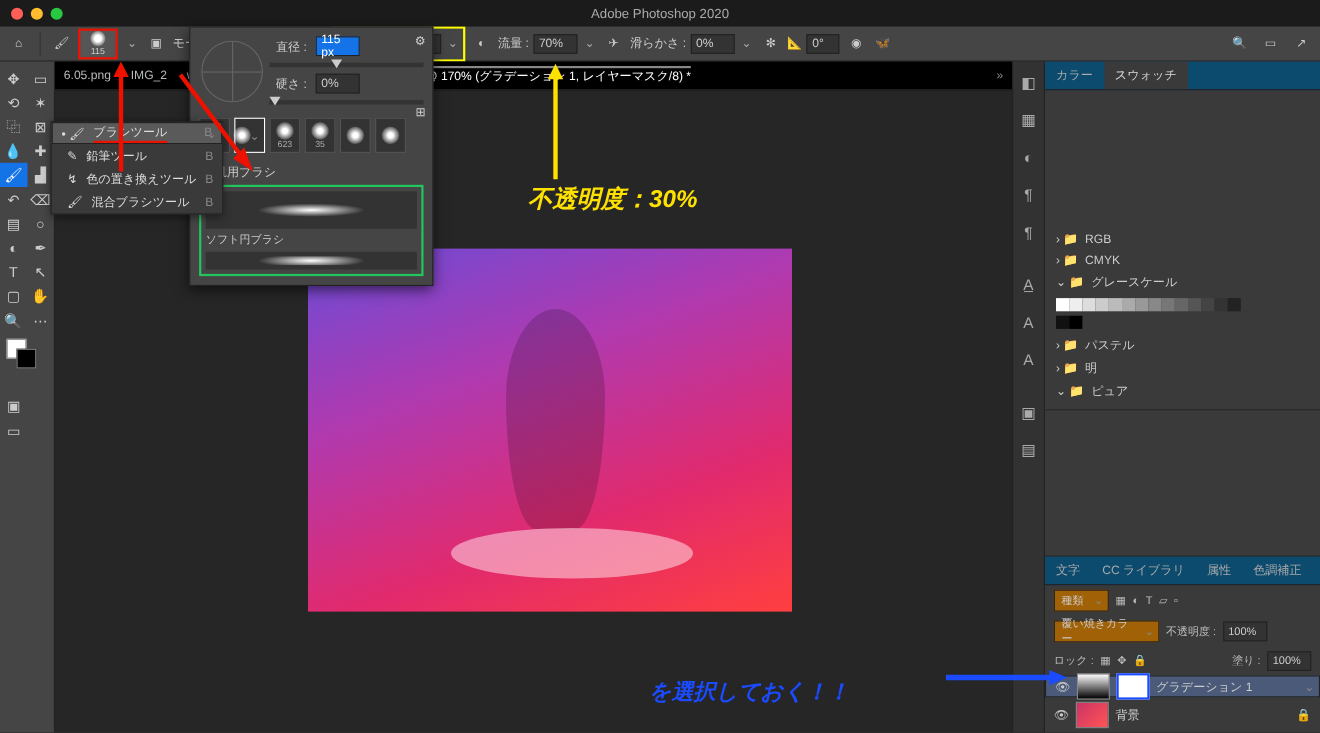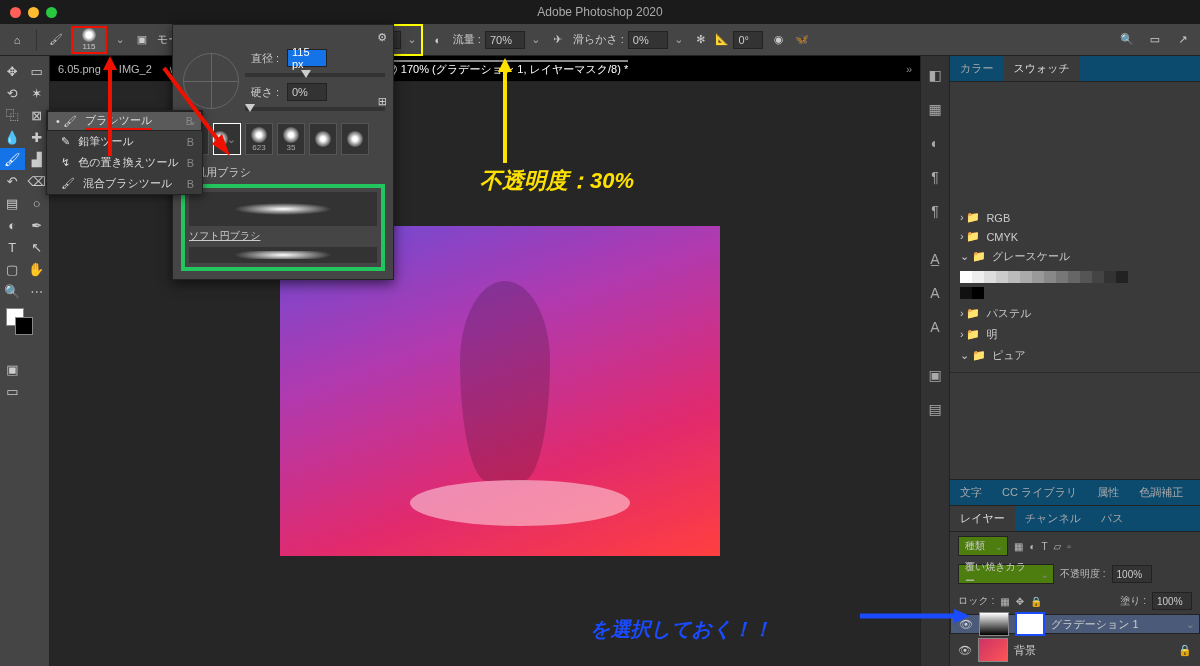--- a/index.html
+++ b/index.html
@@ -9,21 +9,21 @@
   .dot { width:11px; height:11px; border-radius:50%; }
   .red{background:#ff5f57;} .yellow{background:#febc2e;} .green{background:#28c840;}
   .titlebar-title { position:absolute; left:50%; transform:translateX(-50%); color:#aaa; font-size:12px; }
   .optbar { height:32px; background:#454545; display:flex; align-items:center; padding:0 8px; gap:6px; border-bottom:1px solid #222; }
   .ic { width:18px; height:18px; display:flex; align-items:center; justify-content:center; color:#ccc; }
   .brush-preview { border:2px solid #e10; background:#555; display:flex; flex-direction:column; align-items:center; justify-content:center; width:36px; height:28px; position:relative; }
   .brush-dot { width:14px; height:14px; border-radius:50%; background:radial-gradient(circle,#fff 0%,#fff 30%,transparent 80%); }
   .brush-num { font-size:8px; color:#ccc; }
   .dd { width:14px; height:26px; display:flex; align-items:center; justify-content:center; color:#aaa; }
   .field { display:flex; align-items:center; gap:4px; font-size:11px; color:#ccc; }
-  .sel { background:#4d7c0f; border:1px solid #222; height:20px; padding:0 20px 0 6px; color:#ccc; display:flex; align-items:center; position:relative; }
+  .sel { background:#a16207; border:1px solid #222; height:20px; padding:0 20px 0 6px; color:#ccc; display:flex; align-items:center; position:relative; }
   .sel::after { content:"⌄"; position:absolute; right:4px; color:#888; }
   .opacity-box { border:2px solid #ff0; padding:1px 2px; display:flex; align-items:center; gap:4px; }
   .numbox { background:#333; border:1px solid #222; height:18px; width:40px; color:#ccc; padding:0 4px; display:flex; align-items:center; }
   .divider { width:1px; height:22px; background:#333; margin:0 4px; }
   .right-icons { margin-left:auto; display:flex; gap:10px; align-items:center; }
 
   .main { display:flex; height:610px; }
   .toolbox { width:50px; background:#454545; border-right:1px solid #222; padding-top:4px; }
   .toolrow { display:flex; }
   .tool { width:25px; height:22px; display:flex; align-items:center; justify-content:center; color:#ccc; font-size:13px; }
@@ -45,30 +45,30 @@
 
   .brush-popup { position:absolute; top:24px; left:172px; width:222px; background:#454545; border:1px solid #222; box-shadow:0 4px 12px rgba(0,0,0,.6); z-index:15; padding:8px; }
   .bp-row { display:flex; align-items:center; gap:8px; margin-bottom:6px; font-size:11px; }
   .bp-label { width:34px; text-align:right; color:#ccc; }
   .circle-preview { width:56px; height:56px; border:1px solid #666; border-radius:50%; position:relative; margin:4px 6px 8px 2px; }
   .circle-preview::before,.circle-preview::after { content:""; position:absolute; background:#666; }
   .circle-preview::before { left:0; right:0; top:50%; height:1px; }
   .circle-preview::after { top:0; bottom:0; left:50%; width:1px; }
   .slider { height:4px; background:#333; position:relative; flex:1; }
   .slider .thumb { position:absolute; top:-3px; width:0;height:0; border-left:5px solid transparent; border-right:5px solid transparent; border-top:8px solid #ccc; }
-  .bp-top { display:flex;margin-top:16px; }
+  .bp-top { display:flex; }
   .bp-top-right { flex:1; }
   .gear { position:absolute; top:6px; right:6px; color:#ccc; }
   .preset-row { display:flex; gap:4px; margin:6px 0; }
   .preset { width:28px; height:32px; background:#333; display:flex; flex-direction:column; align-items:center; justify-content:center; border:1px solid #555; }
   .preset.sel { border:1px solid #fff; }
   .preset .pd { width:16px; height:16px; border-radius:50%; background:radial-gradient(circle,#fff 0%,#fff 20%,transparent 80%); }
   .preset .pn { font-size:8px; color:#aaa; }
   .group-hdr { font-size:11px; color:#ccc; padding:4px 2px; }
-  .group-box { border:4px solid #22c55e; padding:4px;text-decoration:underline; }
+  .group-box { border:2px solid #22c55e; padding:4px; }
   .stroke-preview { height:34px; background:#333; display:flex; align-items:center; justify-content:center; }
   .stroke { width:130px; height:16px; background:radial-gradient(ellipse 65px 8px,#fff,transparent 75%); }
   .stroke-cap { font-size:10px; color:#ccc; margin-top:3px; }
 
   .photo { position:absolute; top:170px; left:230px; width:440px; height:330px; background:linear-gradient(160deg,#6a4bd6 0%,#b03ab0 35%,#e22a6d 70%,#ff3f3f 100%); overflow:hidden; }
   .woman { position:absolute; top:55px; left:180px; width:90px; height:200px; background:rgba(0,0,0,.18); border-radius:50% 50% 30% 30%/40% 40% 60% 60%; }
   .table { position:absolute; bottom:30px; left:130px; width:220px; height:46px; background:rgba(255,220,230,.55); border-radius:50%; }
 
   .iconcol { width:30px; background:#323232; display:flex; flex-direction:column; align-items:center; gap:16px; padding-top:10px; border-left:1px solid #222; border-right:1px solid #222; }
   .iconcol .ic { font-size:14px; color:#aaa; }
@@ -310,25 +310,20 @@
       <div class="folder">⌄ 📁 <span>ピュア</span></div>
     </div>
 
     <div class="layer-panel">
       <div class="ptabs">
         <div class="ptab">文字</div>
         <div class="ptab">CC ライブラリ</div>
         <div class="ptab">属性</div>
         <div class="ptab">色調補正</div>
       </div>
-      <div class="ptabs">
-        <div class="ptab active">レイヤー</div>
-        <div class="ptab">チャンネル</div>
-        <div class="ptab">パス</div>
-      </div>
       <div class="lp-row">
         <div class="sel" style="width:50px">
             <span>種類</span>
           </div>
         <span>▦</span>
         <span>◐</span>
         <span>T</span>
         <span>▱</span>
         <span>▫</span>
       </div>

